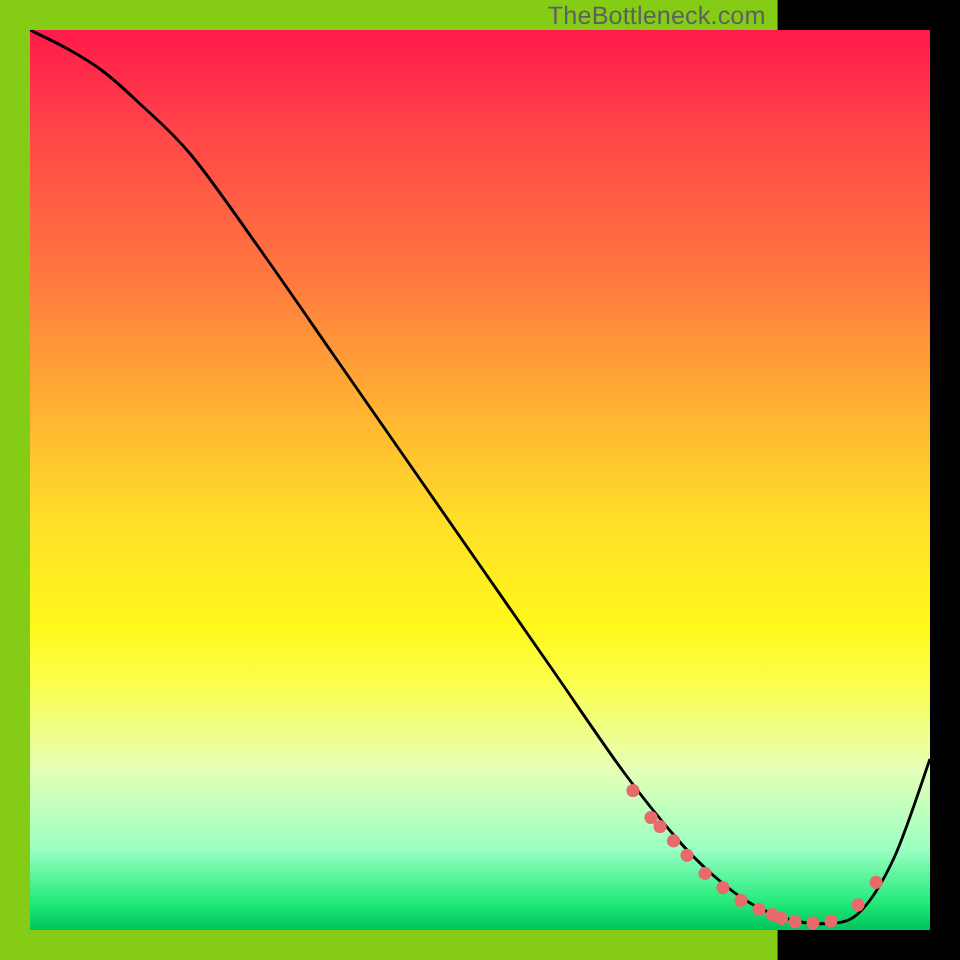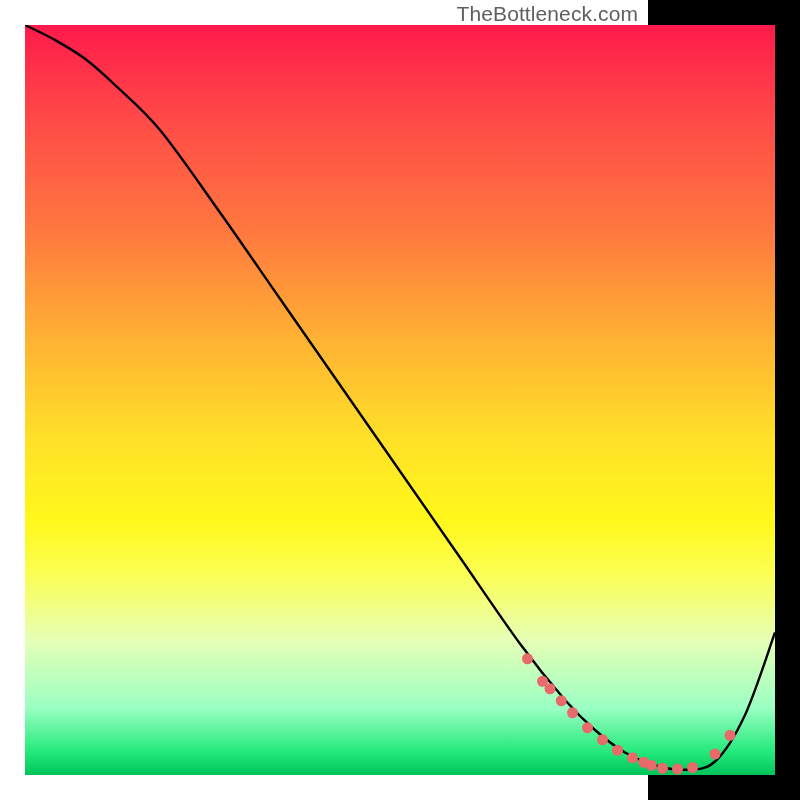--- a/index.html
+++ b/index.html
@@ -7,21 +7,21 @@
     padding: 0;
     width: 800px;
     height: 800px;
     background: #000;
     overflow: hidden;
   }
   .stage {
     position: relative;
     width: 648px;
     height: 800px;
-    background: #ffffff;
+    background: #84cc16;
   }
   .plot {
     position: absolute;
     left: 25px;
     top: 25px;
     width: 750px;
     height: 750px;
     background: linear-gradient(
       to bottom,
       #ff1a4b 0%,

